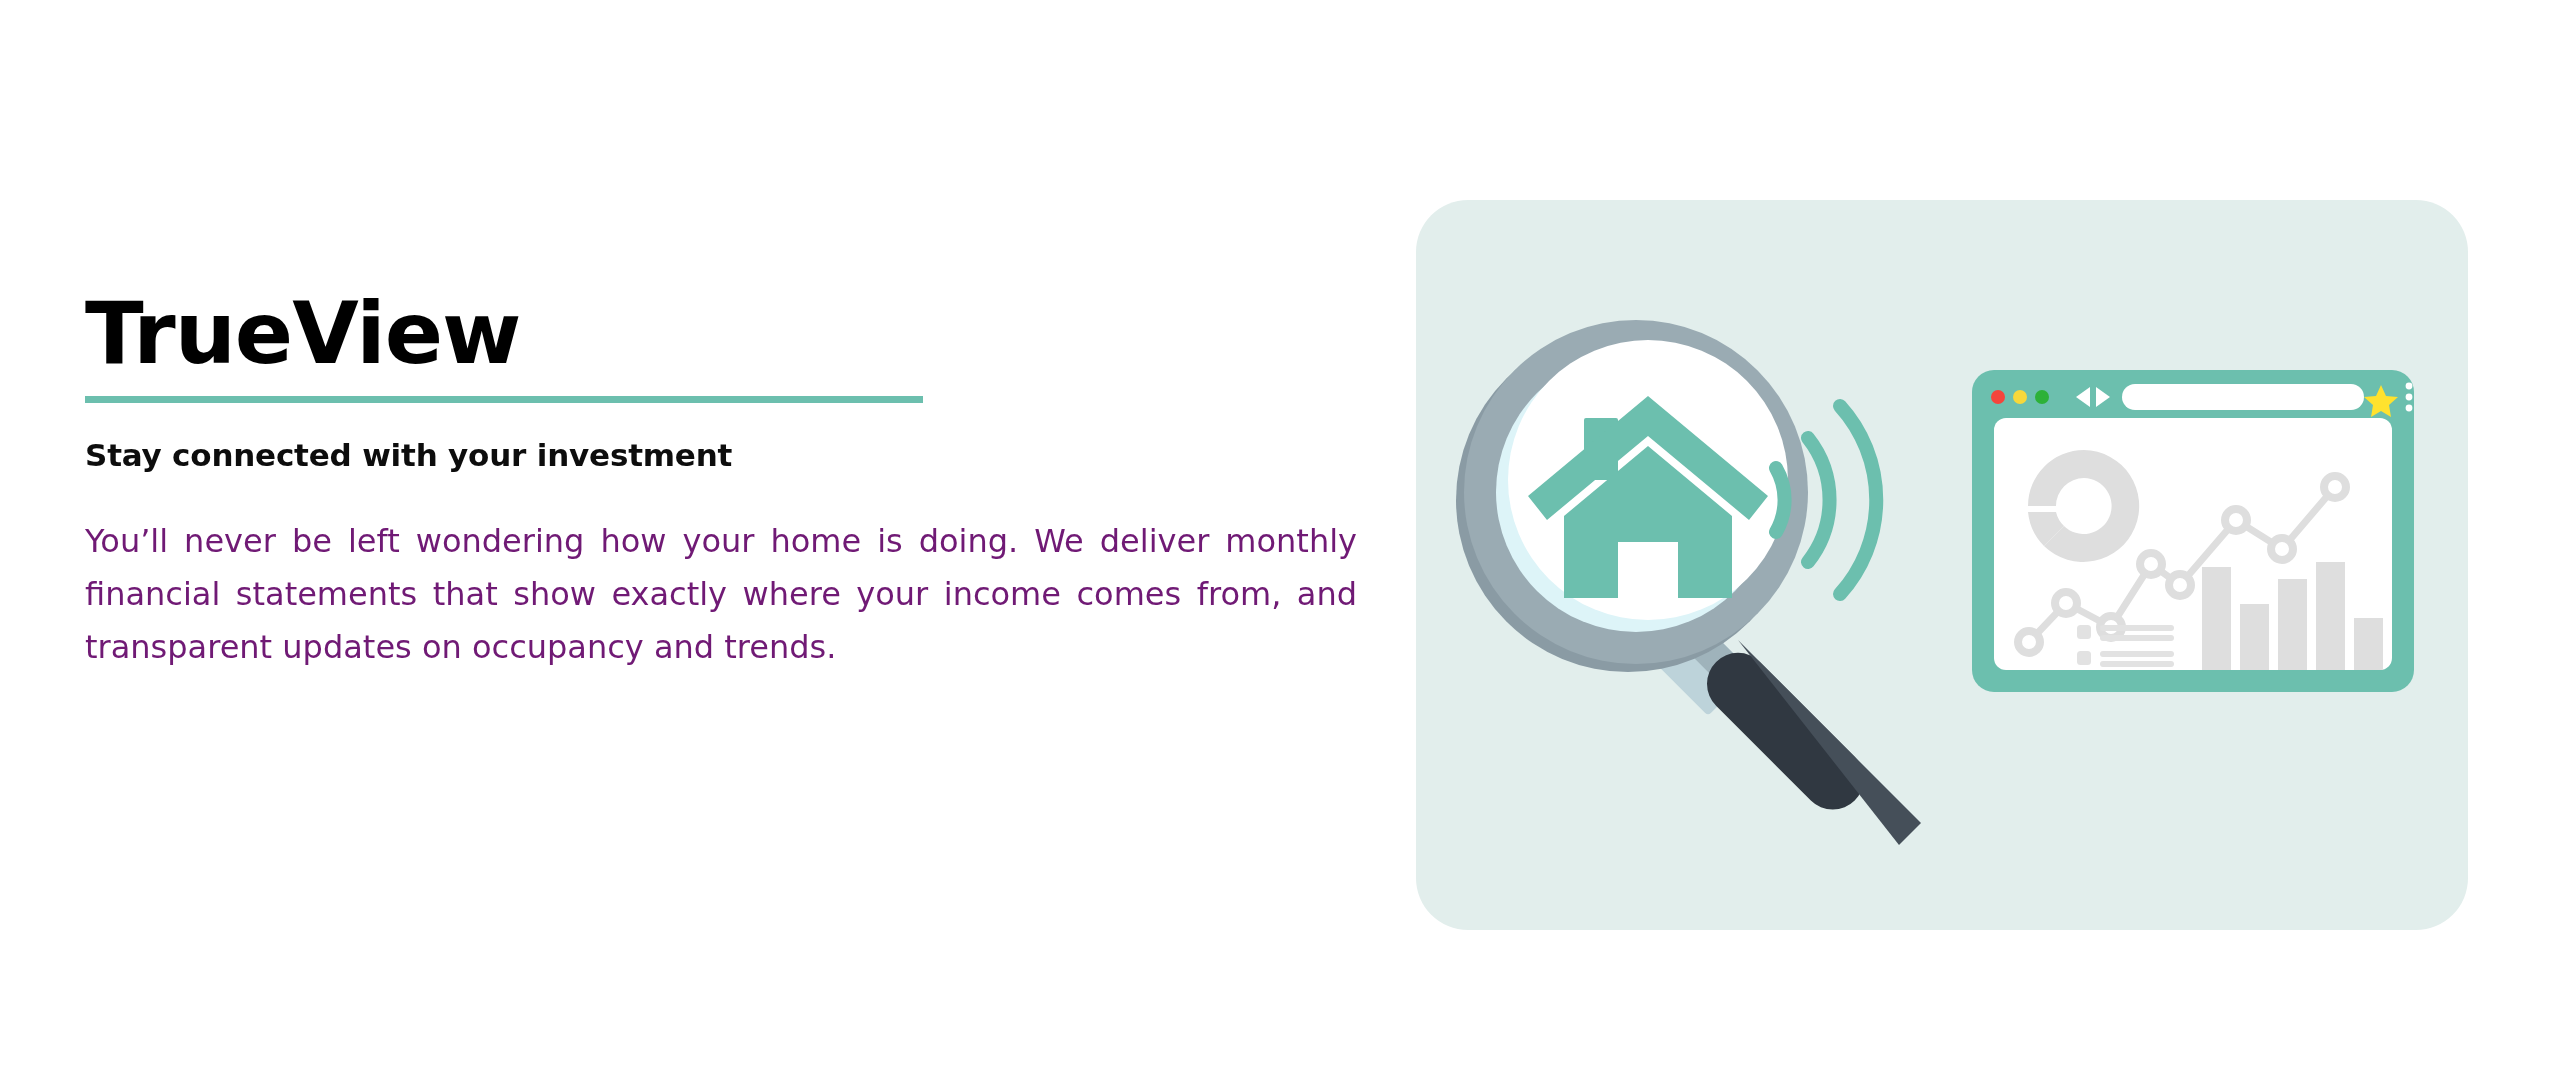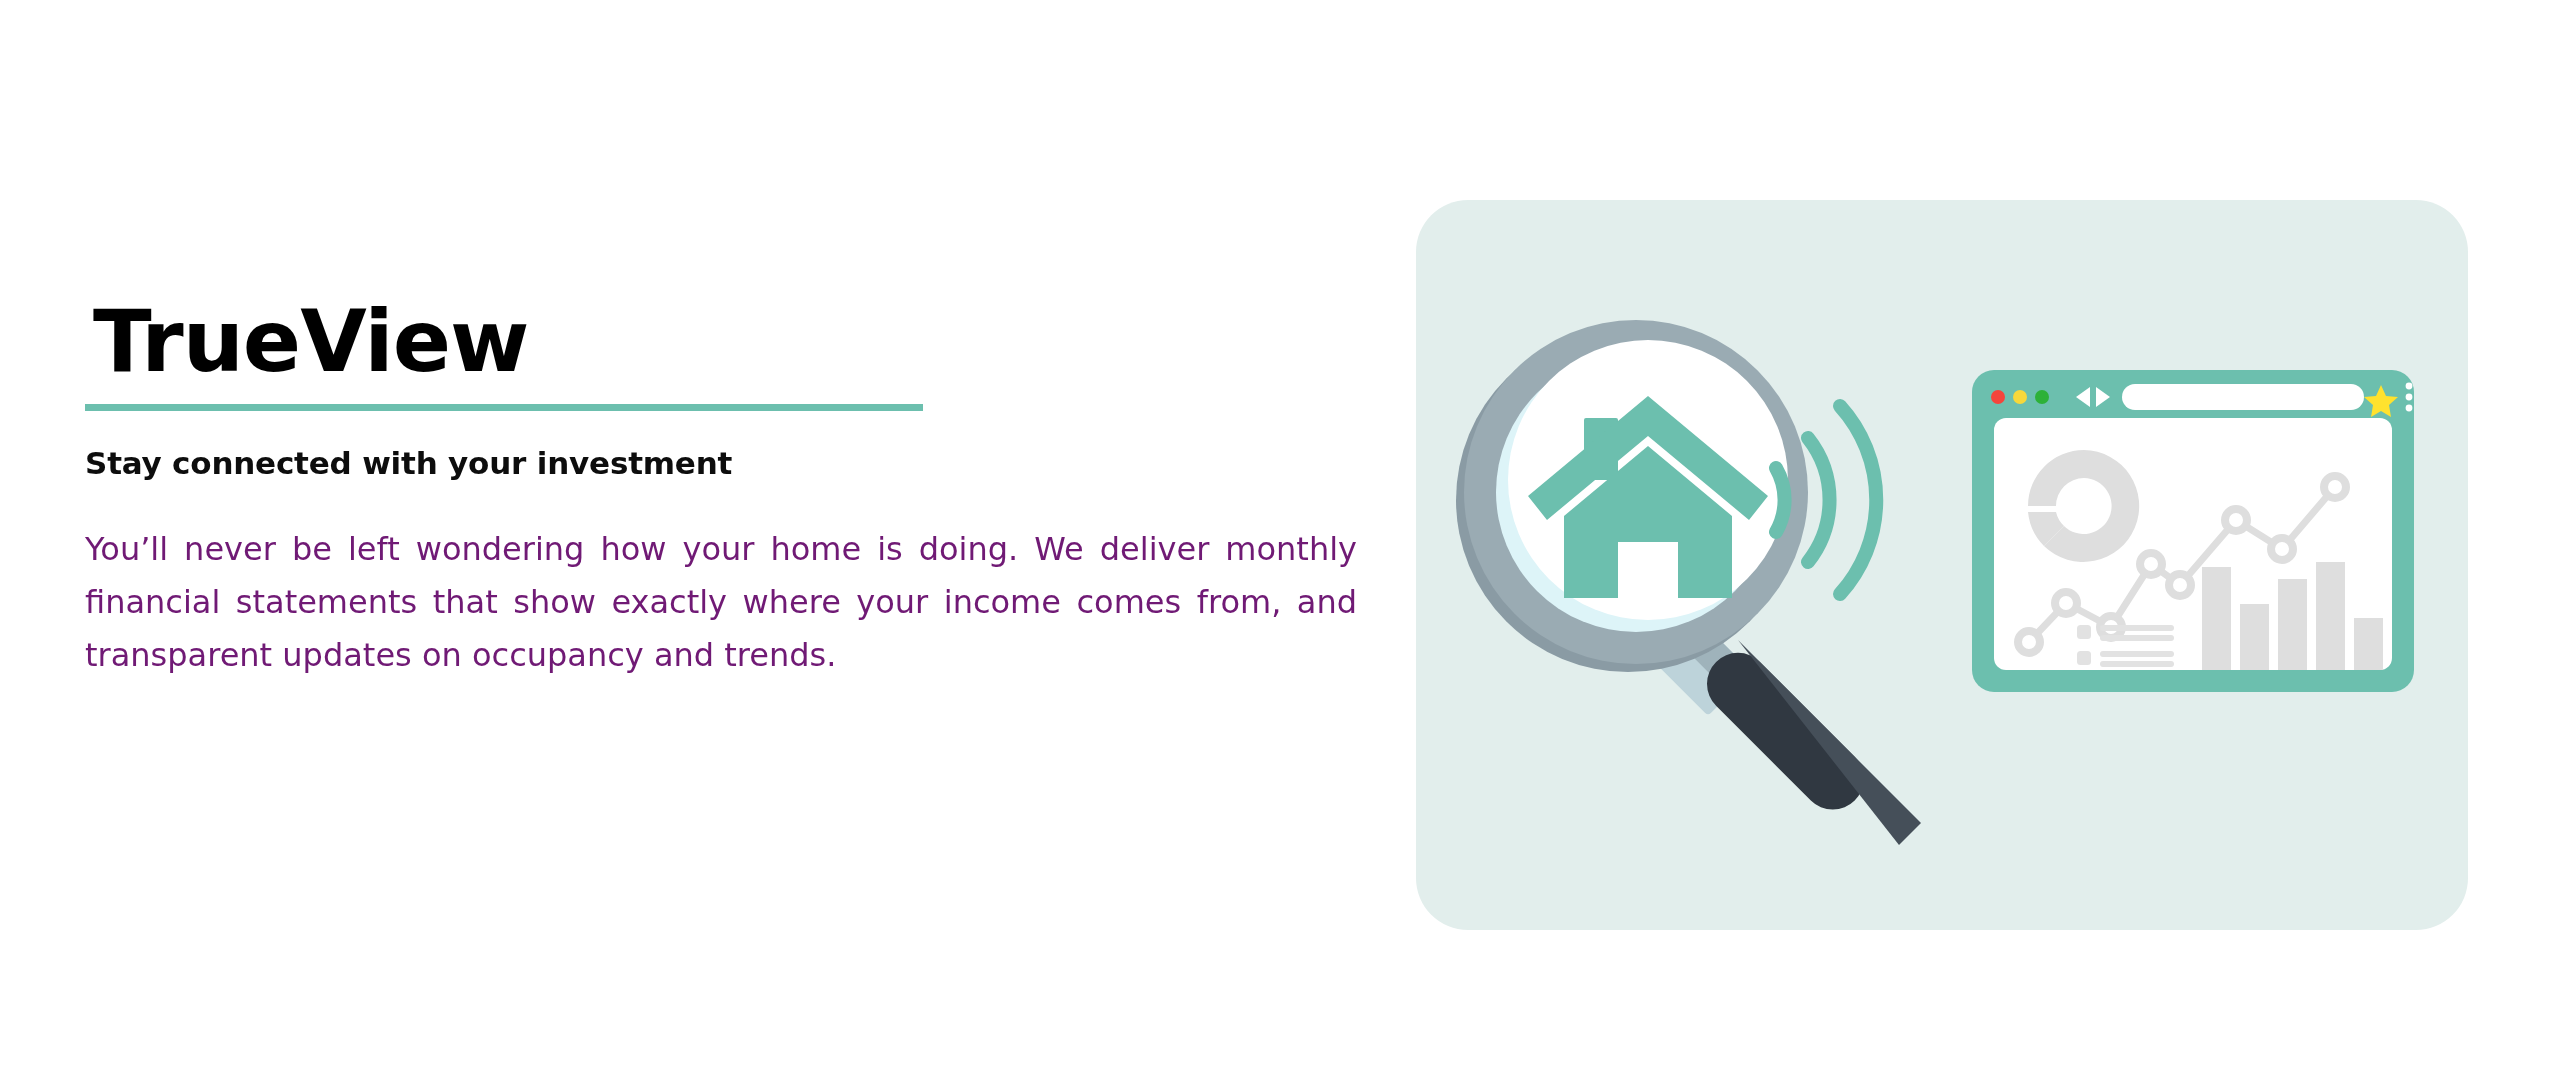--- a/index.html
+++ b/index.html
@@ -23,21 +23,21 @@
     top: 290px;
     width: 1272px;
   }
   .brand-title {
     font-family: "DejaVu Sans", sans-serif;
     font-size: 86px;
     font-weight: 700;
     line-height: 1.02;
     letter-spacing: -1px;
     color: #000000;
-    margin: 8px;
+    margin: 0;
     padding: 0;
   }
   .accent-rule {
     width: 838px;
     height: 7px;
     background: #6cbfae;
     margin-top: 18px;
   }
   .subtitle {
     font-family: "DejaVu Sans", sans-serif;

